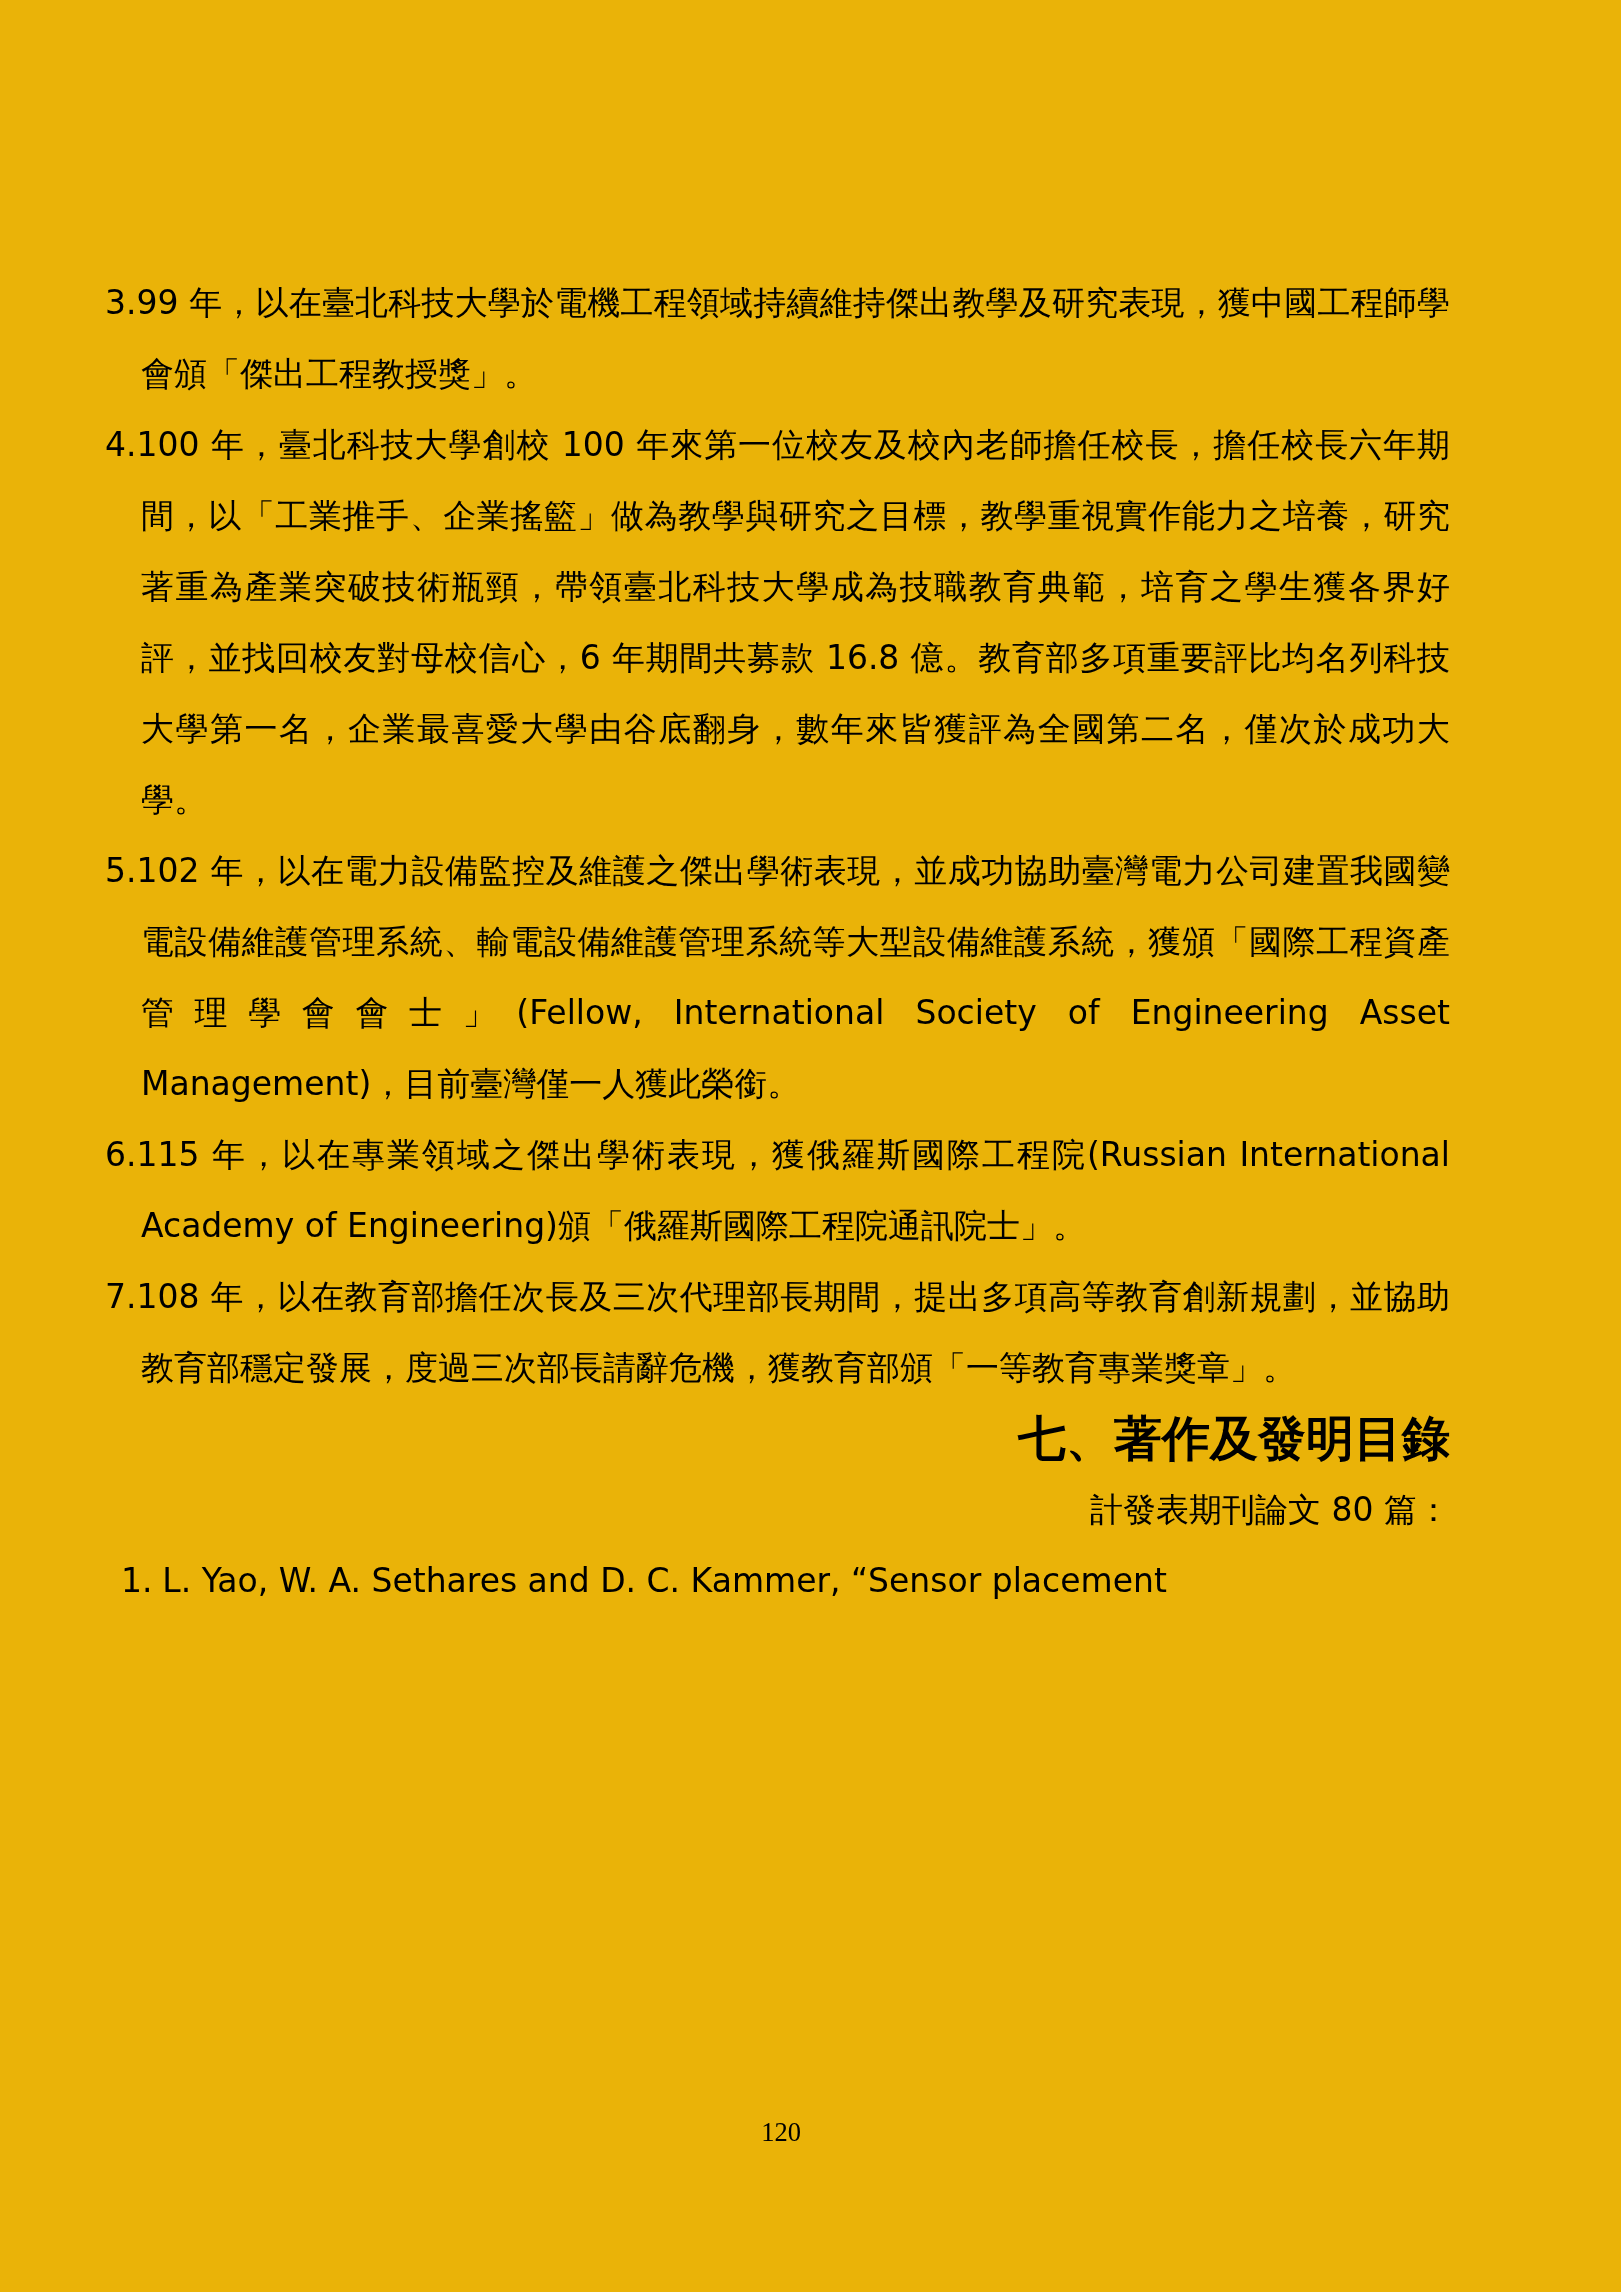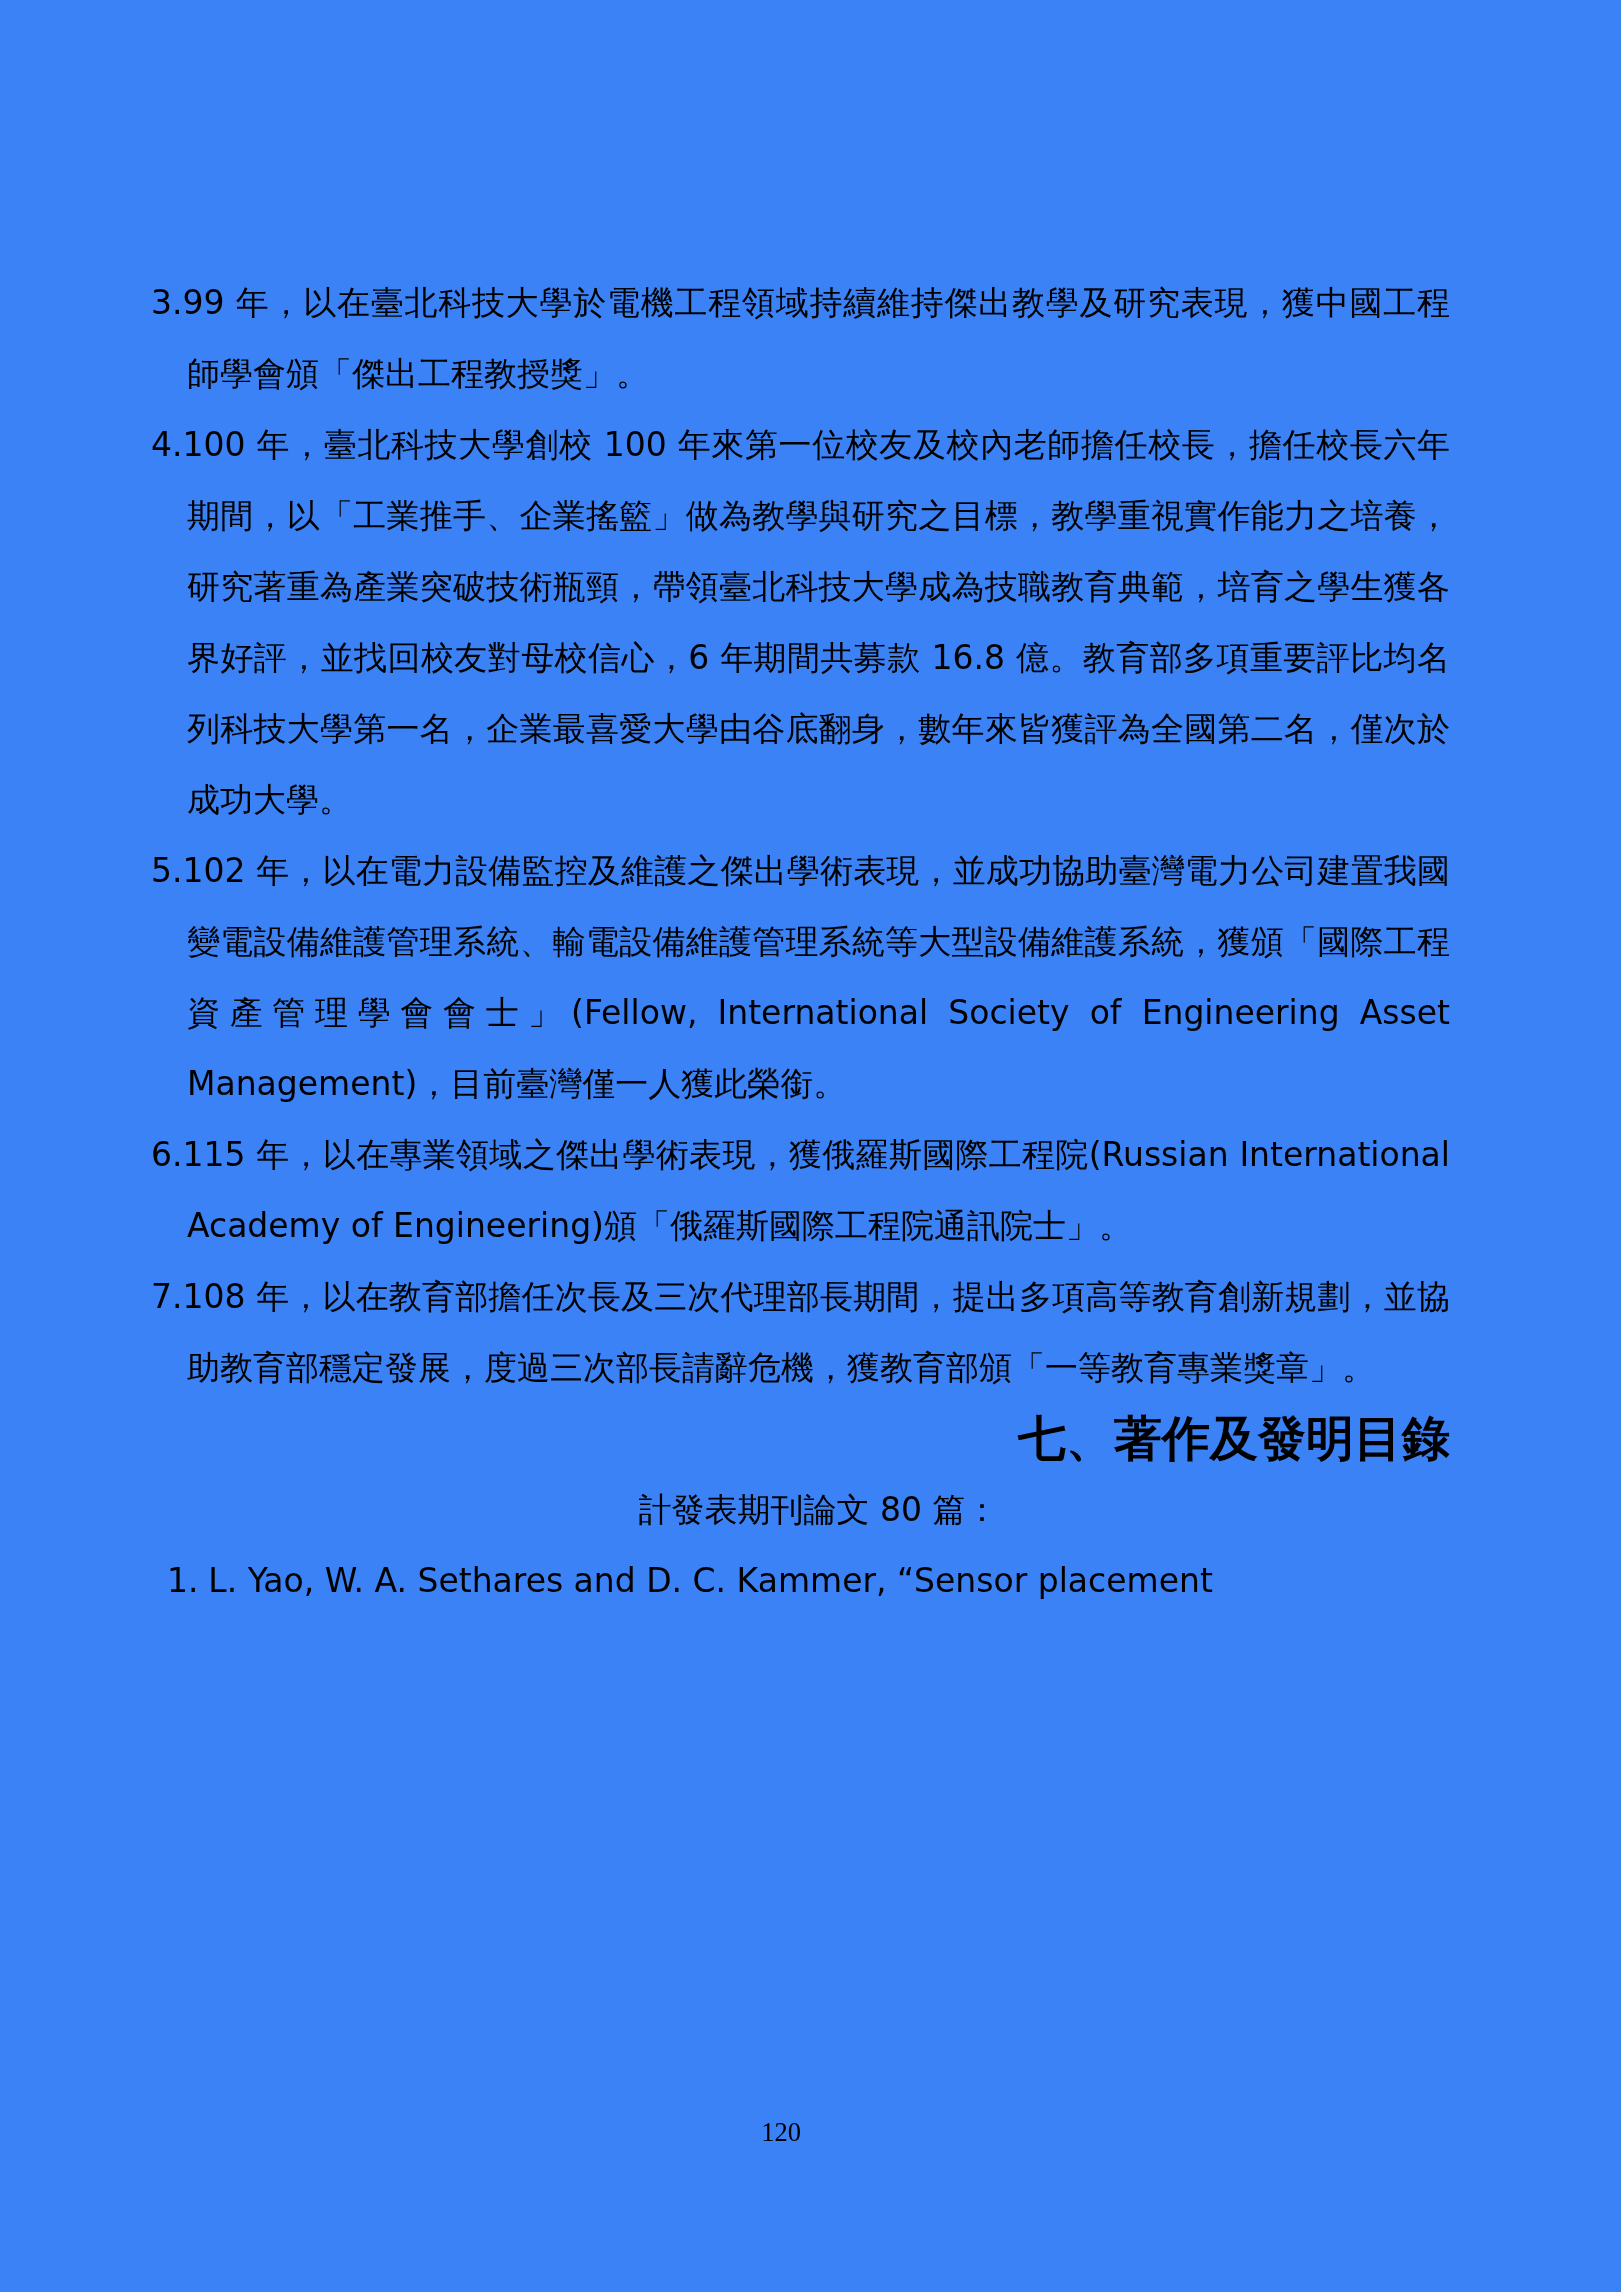--- a/index.html
+++ b/index.html
@@ -5,25 +5,25 @@
   html, body {
     margin: 0;
     padding: 0;
     background: #e8e8e8;
   }
   .page {
     position: relative;
     width: 1621px;
     height: 2293px;
     margin: 0 auto;
-    background: #3b82f6;
+    background: #eab308;
     font-family: "DejaVu Sans", sans-serif;
     color: #000000;
     box-sizing: border-box;
-    padding: 267px 171px 0 107px;
+    padding: 267px 171px 0 61px;
     overflow: hidden;
   }
   .body-text {
     font-size: 33px;
     line-height: 71px;
   }
   .achievement-list {
     margin-left: 44px;
   }
   .ach-item {
@@ -35,21 +35,21 @@
     display: inline;
   }
   .section-heading {
     font-size: 48px;
     font-weight: bold;
     line-height: 71px;
     text-align: right;
   }
   .section-intro {
     margin-left: 80px;
-    text-align: center;
+    text-align: right;
   }
   .pub-list {
     margin-left: 60px;
   }
   .pub-item {
     text-align: justify;
     padding-left: 41px;
     text-indent: -41px;
   }
   .pub-num {

